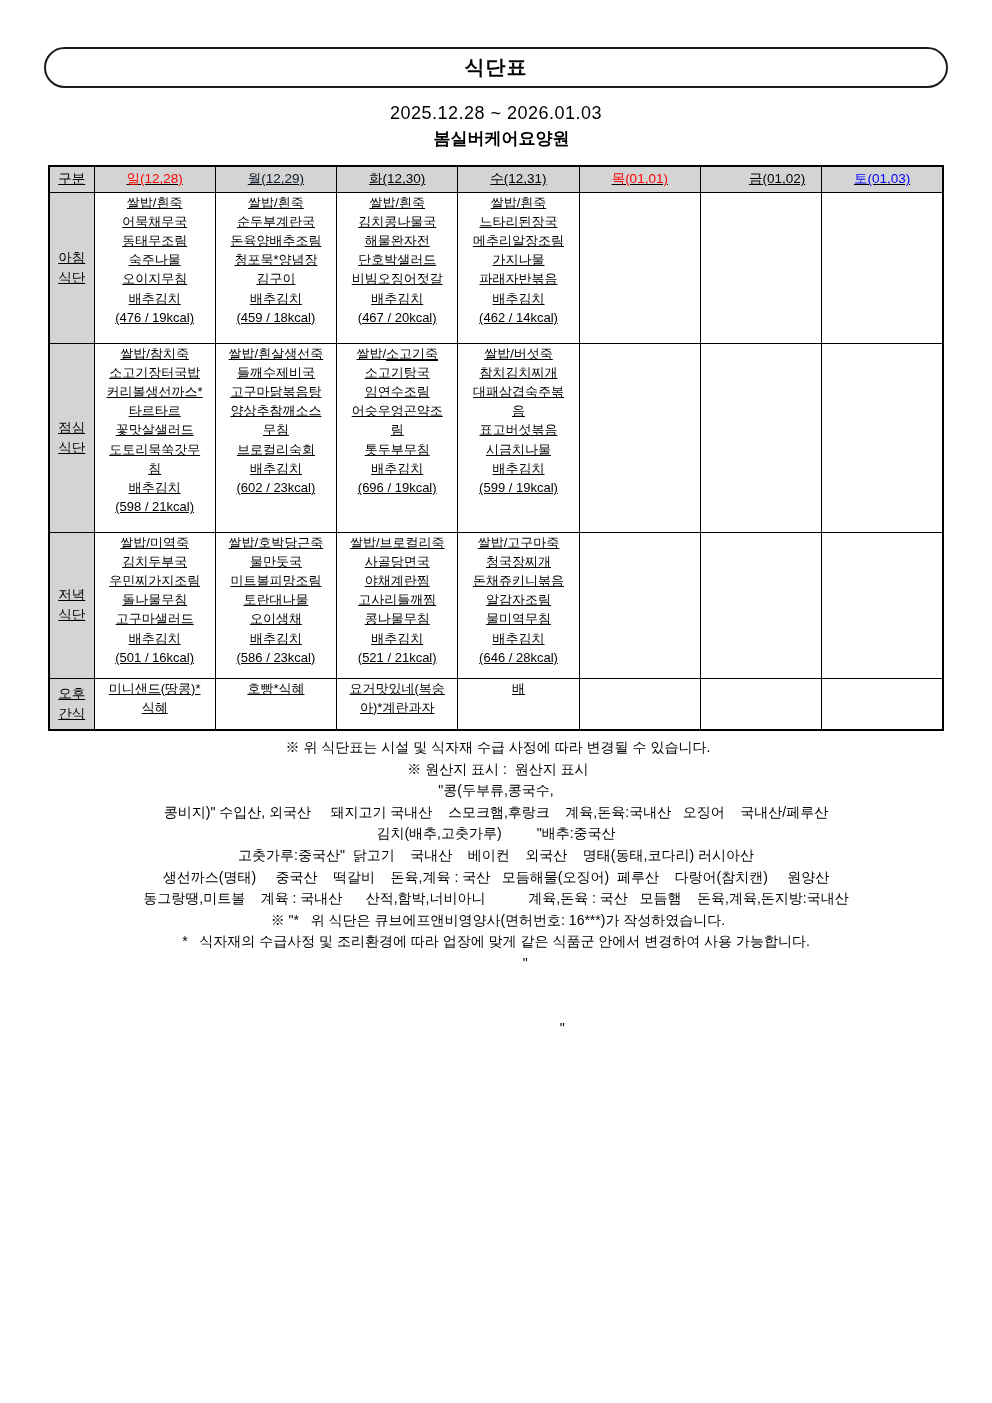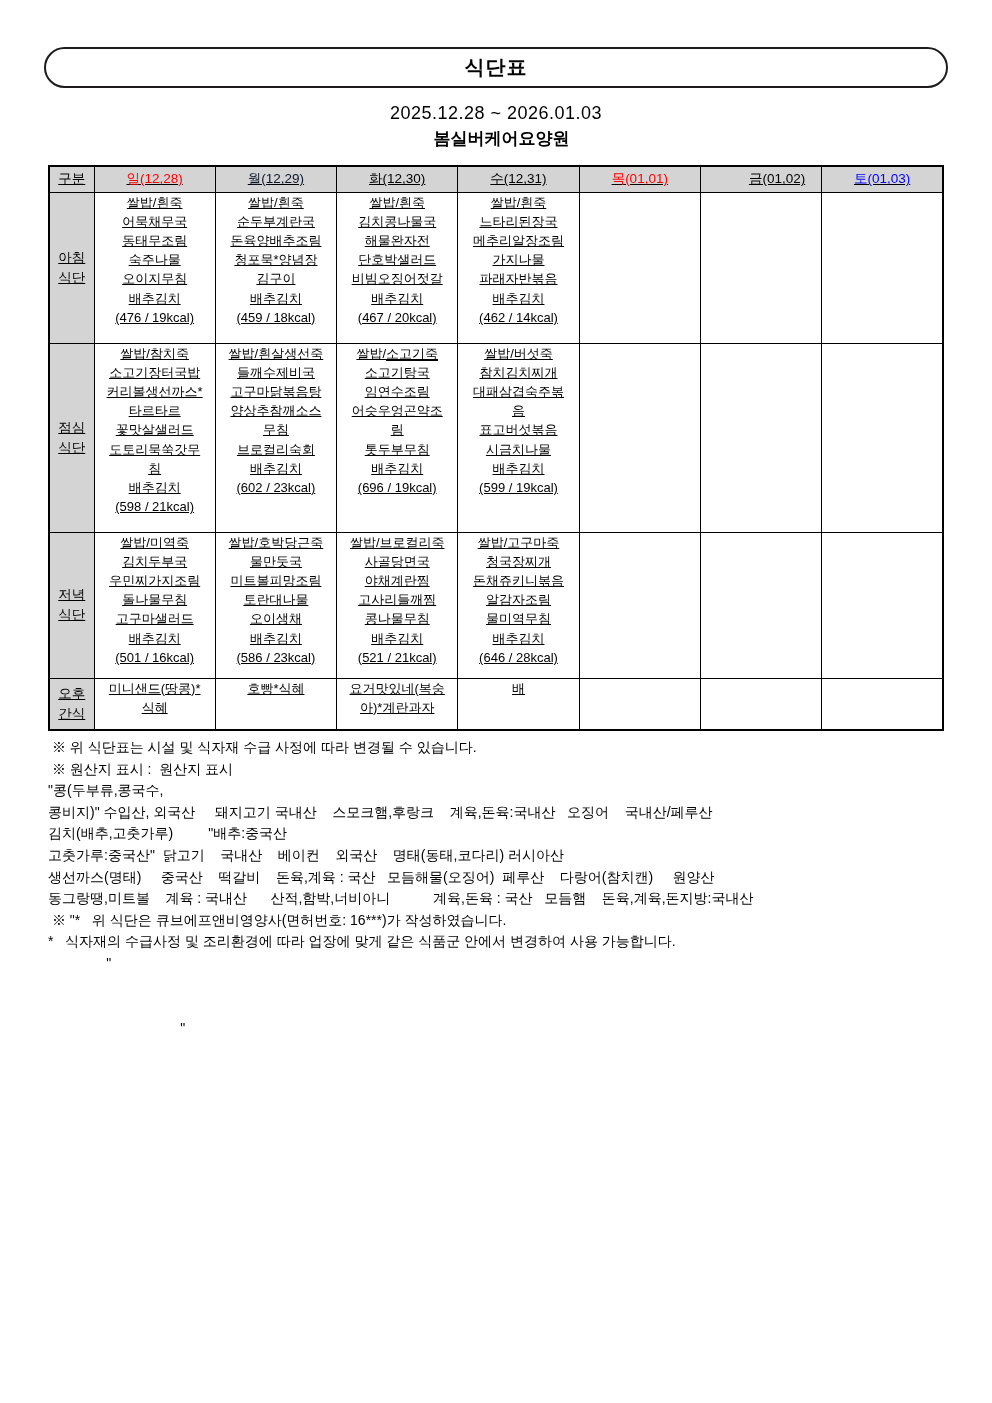--- a/index.html
+++ b/index.html
@@ -88,20 +88,21 @@
   tr.r-snack     { height: 52px;  }
   
   .notes {
     margin-top: 6px;
     font-size: 14px;
     line-height: 21.6px;
   }
   .note-line {
     white-space: pre-wrap;
     min-height: 21.6px;
+    text-align: center;
   }
 </style>
 </head>
 <body>
 
 <div class="page">
 
   <div class="title-box">
     <h1>식단표</h1>
   </div>

